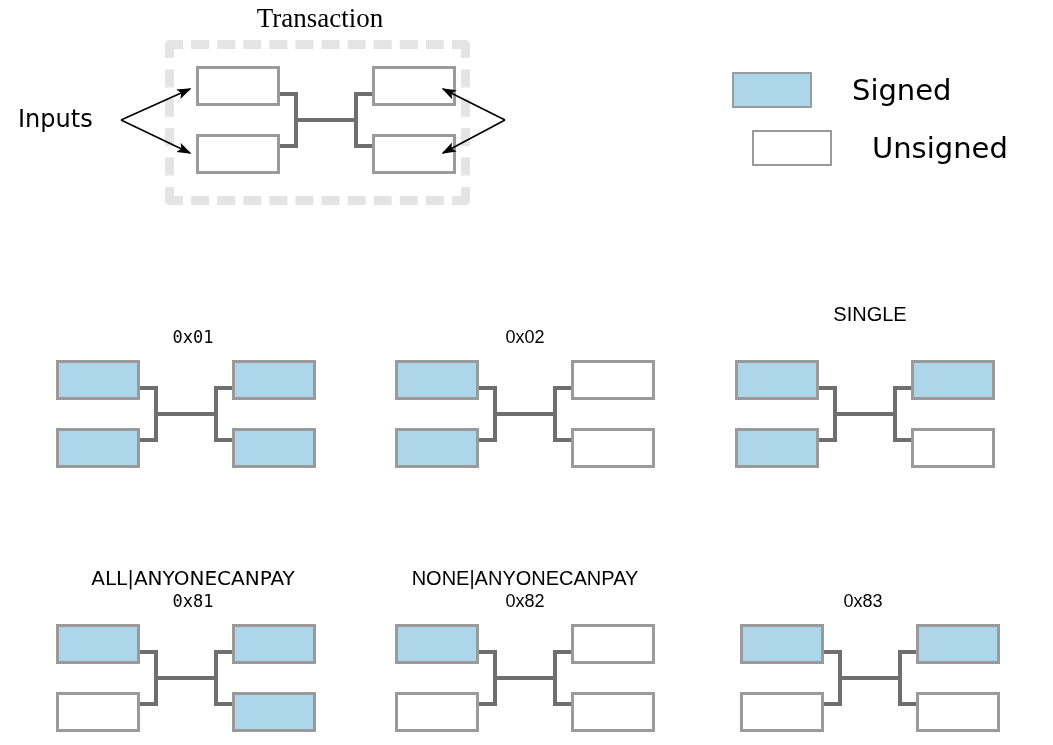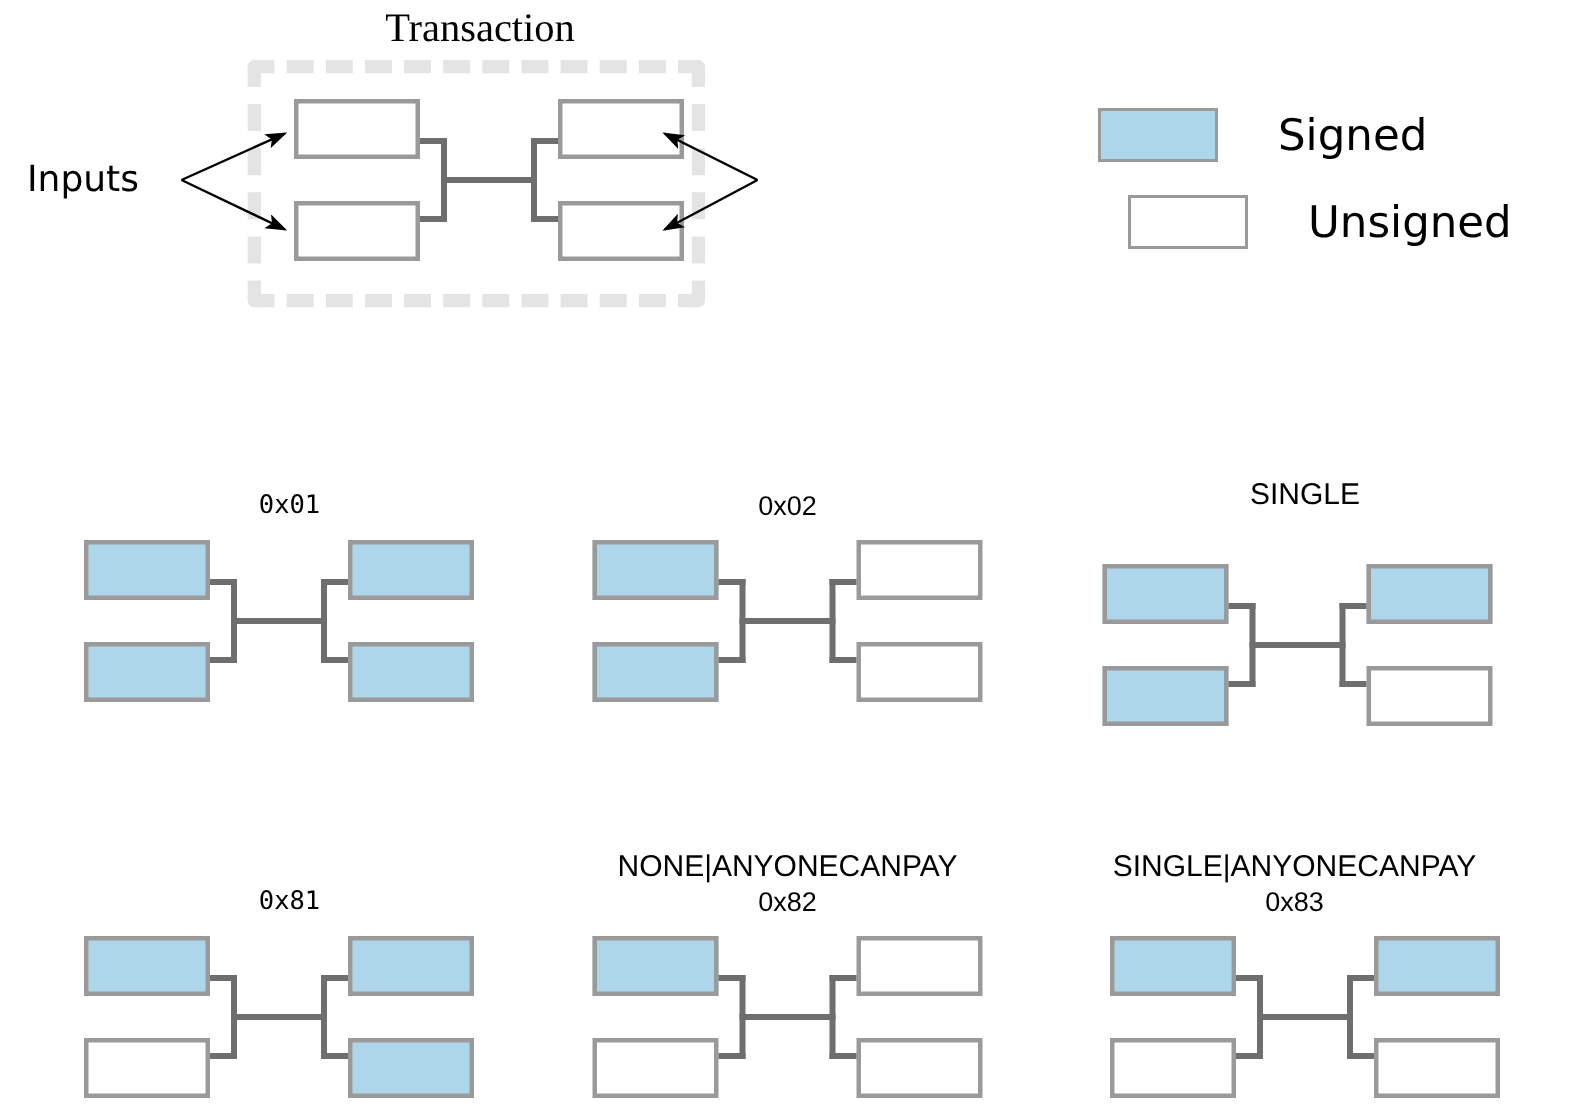--- a/index.html
+++ b/index.html
@@ -150,21 +150,21 @@
 
   
   .panel.mono  .panel-title { font-family: "DejaVu Sans", sans-serif; }
   .panel.mono  .panel-code  { font-family: "DejaVu Sans Mono", monospace; font-size: 17px; }
   .panel.sans  .panel-title { font-family: "Liberation Sans", sans-serif; }
   .panel.sans  .panel-code  { font-family: "Liberation Sans", sans-serif; }
 
   
   #panel-all            { left: 23px;  top: 302px; }
   #panel-none           { left: 355px; top: 302px; }
-  #panel-single         { left: 700px; top: 302px; margin-top: 16px; }
+  #panel-single         { left: 700px; top: 302px; }
   #panel-all-acp        { left: 23px;  top: 566px; }
   #panel-none-acp       { left: 355px; top: 566px; }
   #panel-single-acp     { left: 693px; top: 566px; }
 
   
   #panel-all        .txdiag { left: 33px; }
   #panel-none       .txdiag { left: 40px; }
   #panel-single     .txdiag { left: 35px; }
   #panel-all-acp    .txdiag { left: 33px; }
   #panel-none-acp   .txdiag { left: 40px; }
@@ -267,20 +267,21 @@
       <div class="wire w-lv"></div>
       <div class="wire w-lb"></div>
       <div class="wire w-c"></div>
       <div class="wire w-rt"></div>
       <div class="wire w-rv"></div>
       <div class="wire w-rb"></div>
     </div>
 </div>
 
 <div class="panel mono" id="panel-all-acp">
+  <div class="panel-title">ALL|ANYONECANPAY</div>
   <div class="panel-code">0x81</div>
   <div class="txdiag">
       <div class="box tl signed"></div>
       <div class="box bl"></div>
       <div class="box tr signed"></div>
       <div class="box br signed"></div>
       <div class="wire w-lt"></div>
       <div class="wire w-lv"></div>
       <div class="wire w-lb"></div>
       <div class="wire w-c"></div>
@@ -302,21 +303,20 @@
       <div class="wire w-lv"></div>
       <div class="wire w-lb"></div>
       <div class="wire w-c"></div>
       <div class="wire w-rt"></div>
       <div class="wire w-rv"></div>
       <div class="wire w-rb"></div>
     </div>
 </div>
 
 <div class="panel sans" id="panel-single-acp">
-  <div class="panel-title">SINGLE|ANYONECANPAY</div>
   <div class="panel-code">0x83</div>
   <div class="txdiag">
       <div class="box tl signed"></div>
       <div class="box bl"></div>
       <div class="box tr signed"></div>
       <div class="box br"></div>
       <div class="wire w-lt"></div>
       <div class="wire w-lv"></div>
       <div class="wire w-lb"></div>
       <div class="wire w-c"></div>

